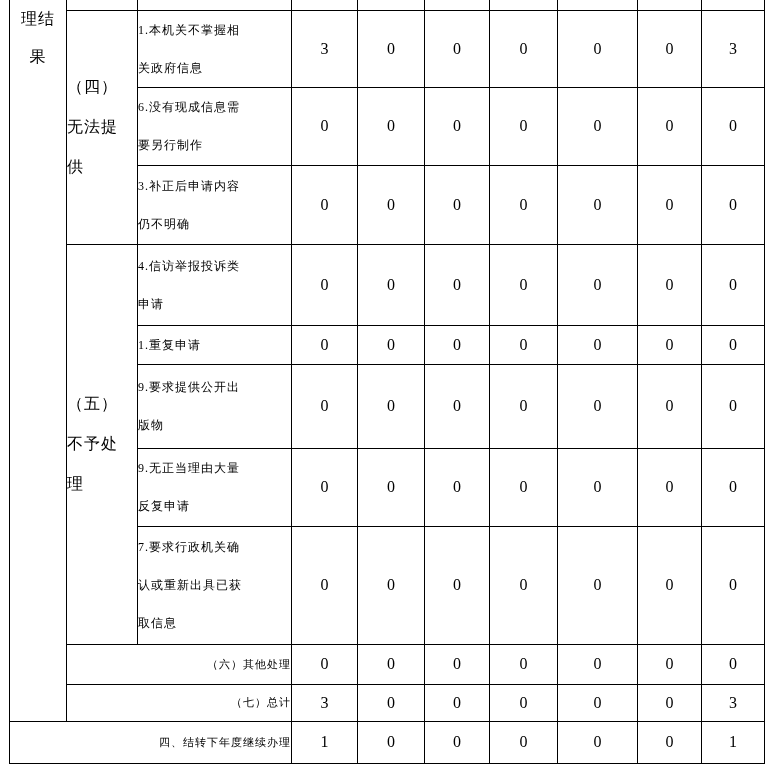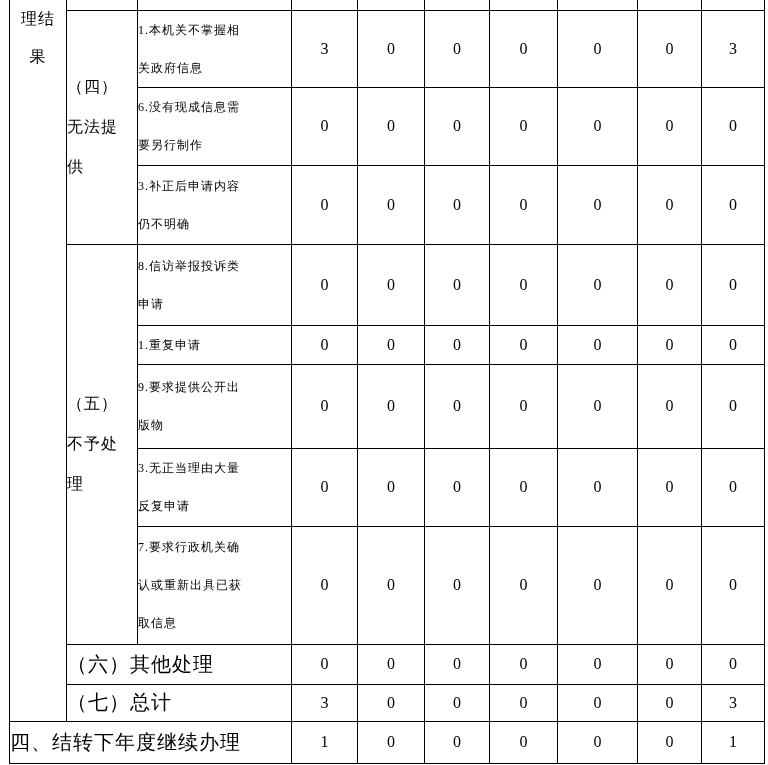--- a/index.html
+++ b/index.html
@@ -61,23 +61,23 @@
     white-space: pre-line;
   }
   td.num {
     vertical-align: middle;
     text-align: center;
     font-size: 16px;
     line-height: 1;
   }
   td.sumlabel {
     vertical-align: middle;
-    text-align: left;
+    text-align: right;
     padding-left: 5px;
-    font-size: 20px;
+    font-size: 11px;
     letter-spacing: 1px;
     white-space: pre-line;
   }
 </style>
 </head>
 <body>
 
 <div class="page">
   <table class="report">
     <colgroup>
@@ -142,21 +142,21 @@
       <td class="num">0</td>
       <td class="num">0</td>
       <td class="num">0</td>
       <td class="num">0</td>
     </tr>
 
     <tr style="height:81px">
       <td class="cat" rowspan="5">（五）
 不予处
 理</td>
-      <td class="item">8.信访举报投诉类
+      <td class="item">4.信访举报投诉类
 申请</td>
       <td class="num">0</td>
       <td class="num">0</td>
       <td class="num">0</td>
       <td class="num">0</td>
       <td class="num">0</td>
       <td class="num">0</td>
       <td class="num">0</td>
     </tr>
     <tr style="height:35px">
@@ -174,21 +174,21 @@
 版物</td>
       <td class="num">0</td>
       <td class="num">0</td>
       <td class="num">0</td>
       <td class="num">0</td>
       <td class="num">0</td>
       <td class="num">0</td>
       <td class="num">0</td>
     </tr>
     <tr style="height:78px">
-      <td class="item">3.无正当理由大量
+      <td class="item">9.无正当理由大量
 反复申请</td>
       <td class="num">0</td>
       <td class="num">0</td>
       <td class="num">0</td>
       <td class="num">0</td>
       <td class="num">0</td>
       <td class="num">0</td>
       <td class="num">0</td>
     </tr>
     <tr style="height:118px">

